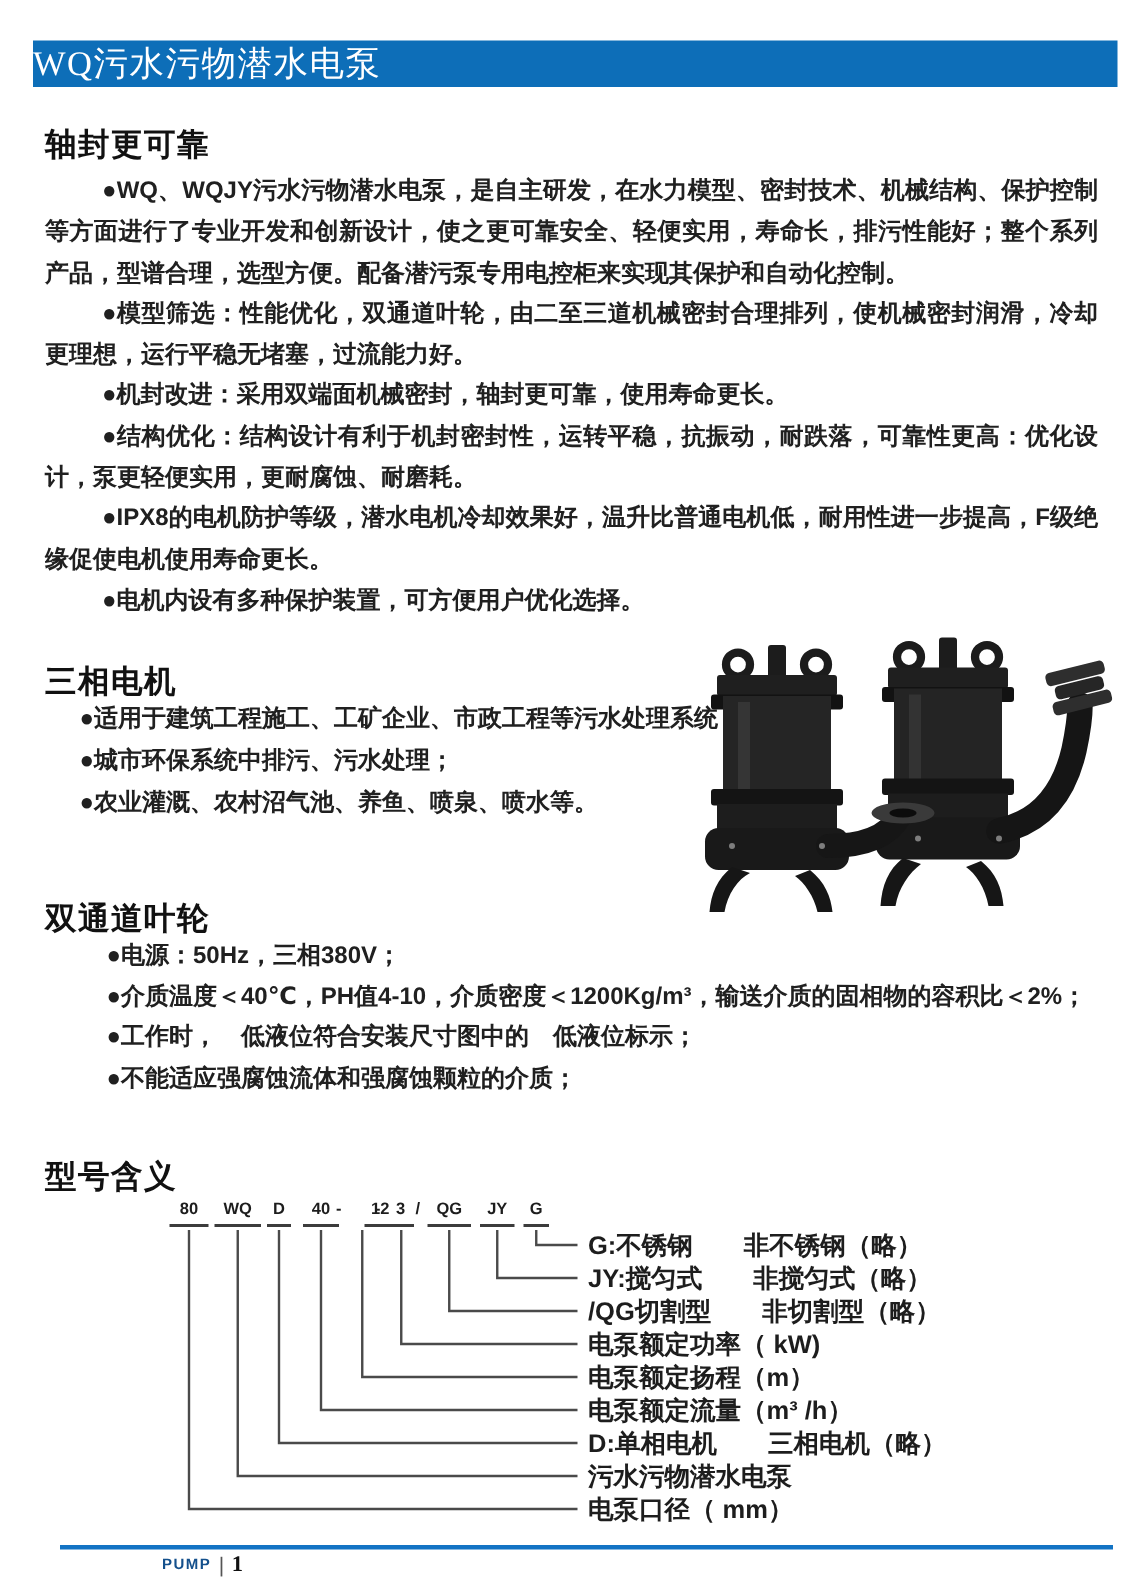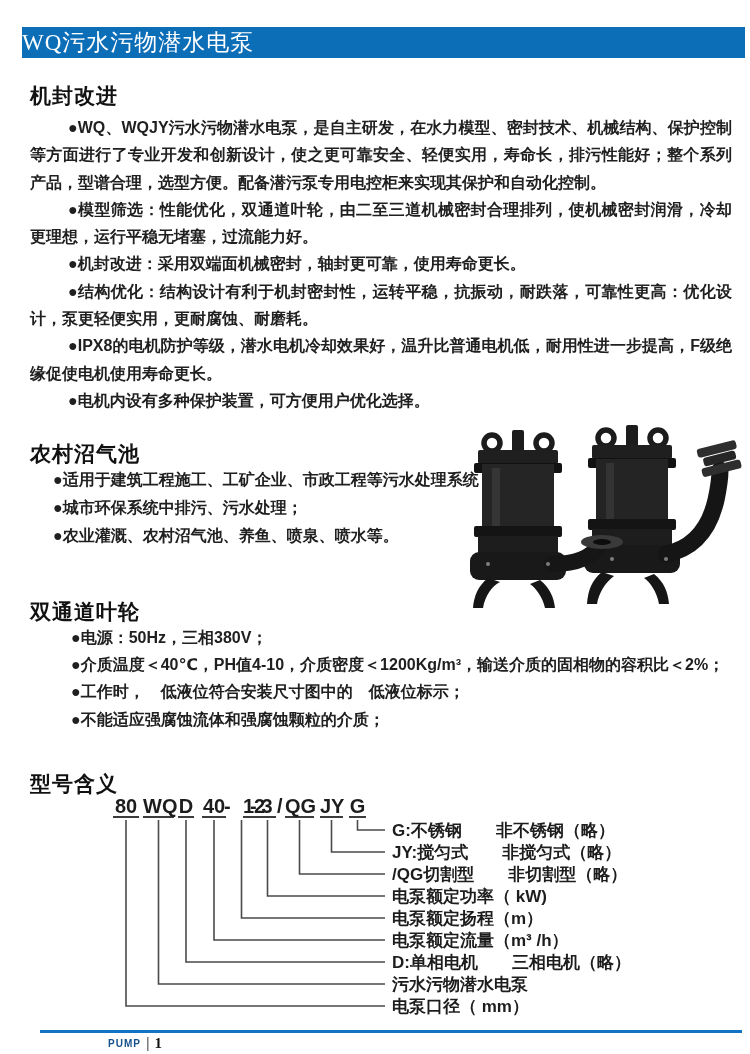--- a/index.html
+++ b/index.html
@@ -35,21 +35,21 @@
   
   .blist{position:absolute;left:53px;margin:0;padding:0;list-style:none;
     font-size:16px;font-weight:600;color:#202020;}
   .blist li{white-space:nowrap;}
   .apps-list{top:466px;line-height:28px;}
   .cond-list{top:624px;line-height:27.2px;margin-left:18px;}
   
   .pump-photo{position:absolute;left:452px;top:414px;width:296px;height:200px;}
   
   .model-code{position:absolute;left:0;top:796px;height:24px;width:609px;
-    font-size:20px;font-weight:600;color:#1d1d1d;}
+    font-size:11px;font-weight:600;color:#1d1d1d;}
   .model-code .tok{
     position:absolute;top:0;display:inline-block;text-align:center;
     border-bottom:2px solid #3c3c3c;line-height:20px;height:20px;
   }
   .model-code .sep{position:absolute;top:0;line-height:20px;}
   
   .model-diagram{position:absolute;left:0;top:817px;width:750px;height:215px;}
   .dia-line{fill:none;stroke:#4a4a4a;stroke-width:1.6;}
   .dia-label{font-family:"Liberation Sans","DejaVu Sans",sans-serif;
     font-size:17px;font-weight:600;fill:#1d1d1d;}
@@ -64,31 +64,31 @@
 </style>
 </head>
 <body>
 
 <div class="page">
 
   <div class="banner">
     <span>WQ污水污物潜水电泵</span>
   </div>
 
-  <h2 class="sec-h h-overview">机封改进</h2>
+  <h2 class="sec-h h-overview">轴封更可靠</h2>
   <div class="overview-body">
     <p>●WQ、WQJY污水污物潜水电泵，是自主研发，在水力模型、密封技术、机械结构、保护控制等方面进行了专业开发和创新设计，使之更可靠安全、轻便实用，寿命长，排污性能好；整个系列产品，型谱合理，选型方便。配备潜污泵专用电控柜来实现其保护和自动化控制。</p>
     <p>●模型筛选：性能优化，双通道叶轮，由二至三道机械密封合理排列，使机械密封润滑，冷却更理想，运行平稳无堵塞，过流能力好。</p>
     <p>●机封改进：采用双端面机械密封，轴封更可靠，使用寿命更长。</p>
     <p>●结构优化：结构设计有利于机封密封性，运转平稳，抗振动，耐跌落，可靠性更高：优化设计，泵更轻便实用，更耐腐蚀、耐磨耗。</p>
     <p>●IPX8的电机防护等级，潜水电机冷却效果好，温升比普通电机低，耐用性进一步提高，F级绝缘促使电机使用寿命更长。</p>
     <p>●电机内设有多种保护装置，可方便用户优化选择。</p>
   </div>
 
-  <h2 class="sec-h h-apps">农村沼气池</h2>
+  <h2 class="sec-h h-apps">三相电机</h2>
   <ul class="blist apps-list">
     <li>●适用于建筑工程施工、工矿企业、市政工程等污水处理系统；</li>
     <li>●城市环保系统中排污、污水处理；</li>
     <li>●农业灌溉、农村沼气池、养鱼、喷泉、喷水等。</li>
   </ul>
 
   <div class="pump-photo">
     <svg width="296" height="200" viewBox="0 0 296 200">
 
       <g>

